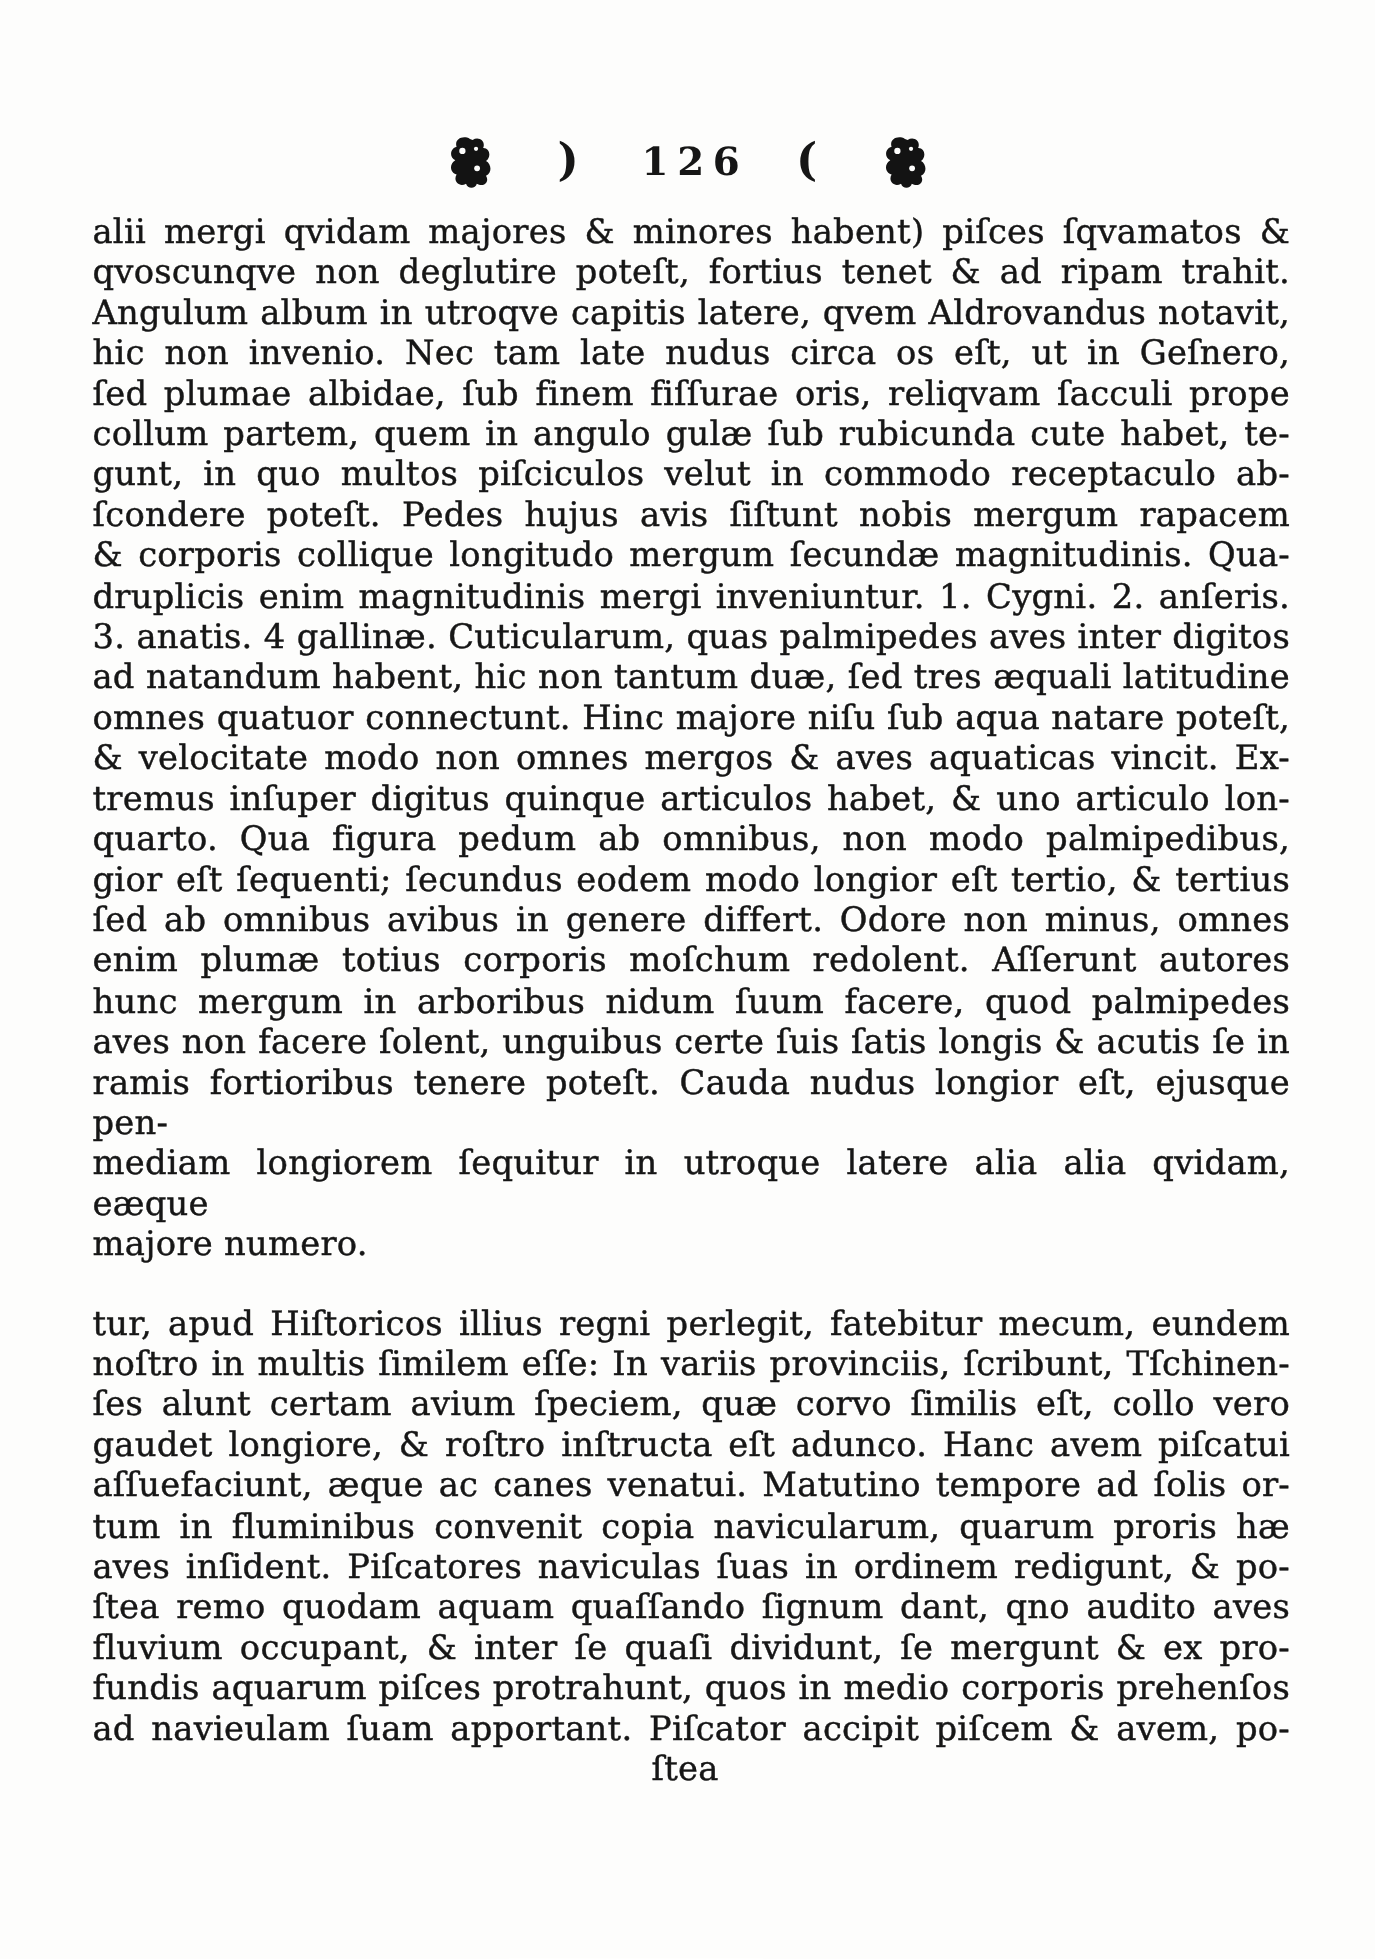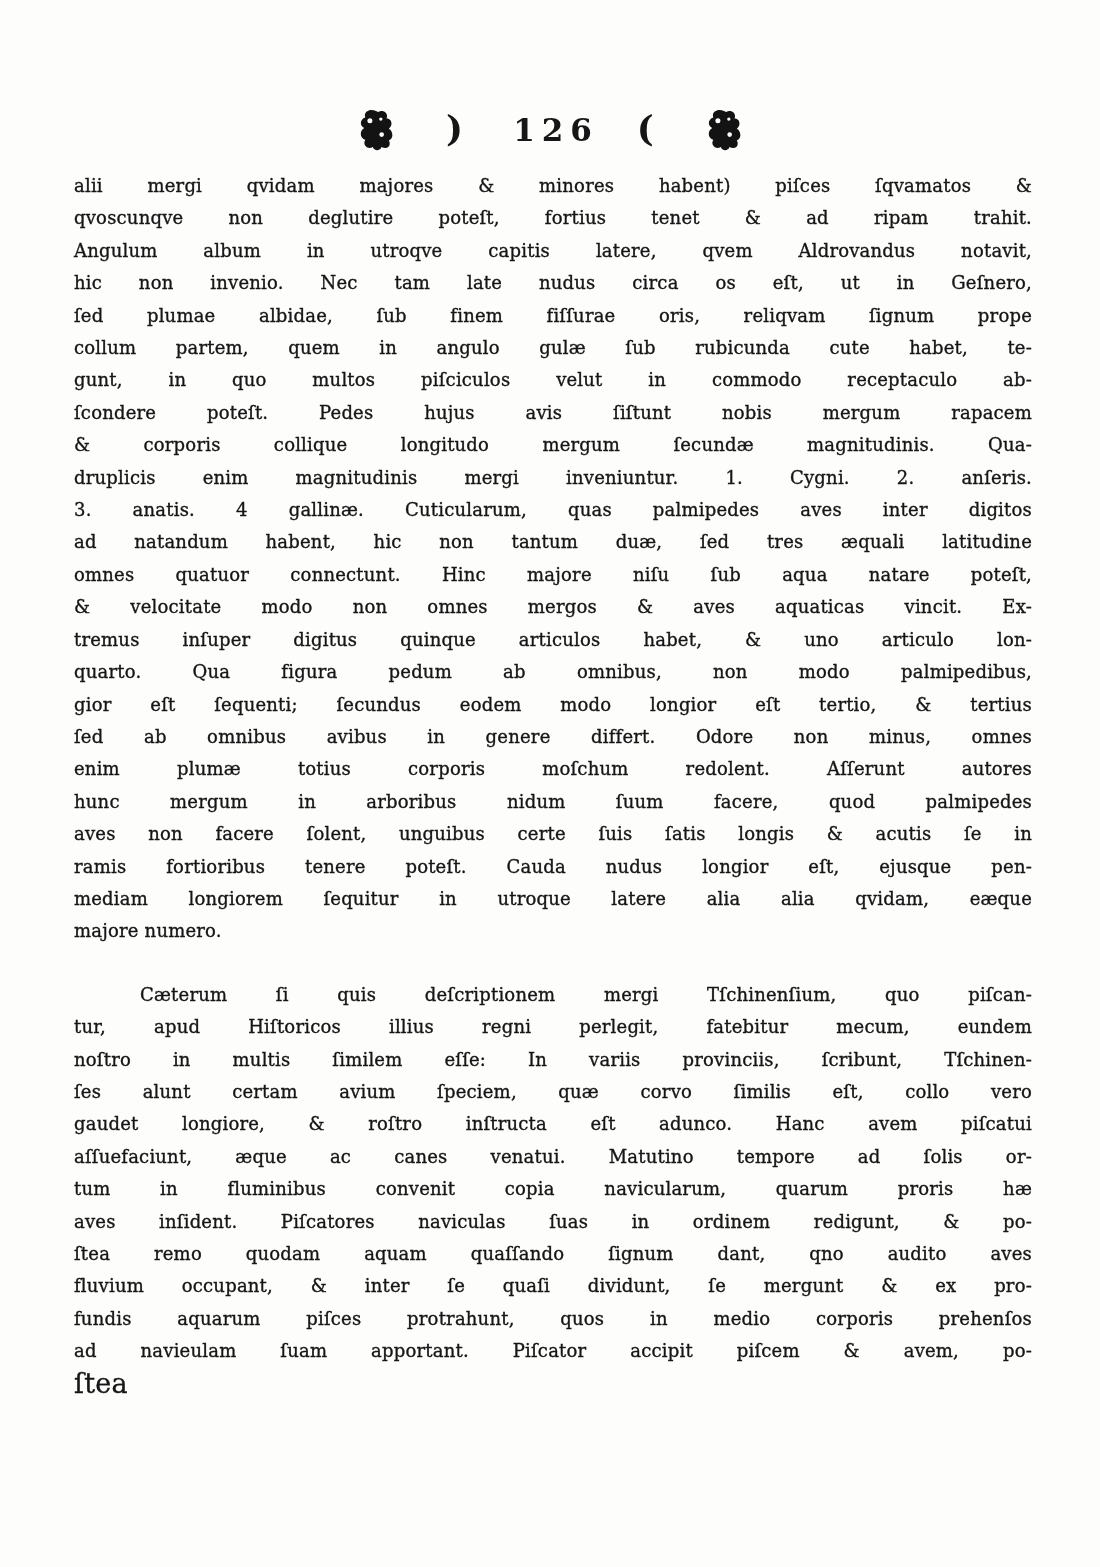--- a/index.html
+++ b/index.html
@@ -43,21 +43,21 @@
     font-weight: bold;
     letter-spacing: 7px;
     line-height: 1;
     margin-left: 12px;
   }
   .body {
     padding: 14px 68px 0 74px;
   }
   .line {
     display: block;
-    font-size: 18px;
+    font-size: 27px;
     line-height: 32.4px;
     text-align: justify;
     text-align-last: justify;
     -moz-text-align-last: justify;
     letter-spacing: 0.2px;
     -webkit-text-stroke: 0.35px #161616;
     white-space: normal;
   }
   .line.last {
     text-align-last: left;
@@ -66,21 +66,21 @@
   .line.indent {
     padding-left: 66px;
   }
   .para2 {
     margin-top: 31px;
   }
   .catchword {
     display: block;
     font-size: 27px;
     line-height: 32.4px;
-    text-align: left;
+    text-align: center;
     letter-spacing: 0.2px;
     -webkit-text-stroke: 0.35px #161616;
     padding-right: 10px;
   }
 </style>
 </head>
 <body>
 
 <div class="page">
 
@@ -106,21 +106,21 @@
     </span>
   </div>
 
   <div class="body">
 
     <div class="para1">
       <span class="line">alii mergi qvidam majores &amp; minores habent) piſces ſqvamatos &amp;</span>
       <span class="line">qvoscunqve non deglutire poteſt, fortius tenet &amp; ad ripam trahit.</span>
       <span class="line">Angulum album in utroqve capitis latere, qvem Aldrovandus notavit,</span>
       <span class="line">hic non invenio. Nec tam late nudus circa os eſt, ut in Geſnero,</span>
-      <span class="line">ſed plumae albidae, ſub finem fiſſurae oris, reliqvam ſignum prope</span>
+      <span class="line">ſed plumae albidae, ſub finem fiſſurae oris, reliqvam ſacculi prope</span>
       <span class="line">collum partem, quem in angulo gulæ ſub rubicunda cute habet, te-</span>
       <span class="line">gunt, in quo multos piſciculos velut in commodo receptaculo ab-</span>
       <span class="line">ſcondere poteſt. Pedes hujus avis ſiſtunt nobis mergum rapacem</span>
       <span class="line">&amp; corporis collique longitudo mergum ſecundæ magnitudinis. Qua-</span>
       <span class="line">druplicis enim magnitudinis mergi inveniuntur. 1. Cygni. 2. anſeris.</span>
       <span class="line">3. anatis. 4 gallinæ. Cuticularum, quas palmipedes aves inter digitos</span>
       <span class="line">ad natandum habent, hic non tantum duæ, ſed tres æquali latitudine</span>
       <span class="line">omnes quatuor connectunt. Hinc majore niſu ſub aqua natare poteſt,</span>
       <span class="line">&amp; velocitate modo non omnes mergos &amp; aves aquaticas vincit. Ex-</span>
       <span class="line">tremus inſuper digitus quinque articulos habet, &amp; uno articulo lon-</span>
@@ -129,21 +129,20 @@
       <span class="line">ſed ab omnibus avibus in genere differt. Odore non minus, omnes</span>
       <span class="line">enim plumæ totius corporis moſchum redolent. Aſſerunt autores</span>
       <span class="line">hunc mergum in arboribus nidum ſuum facere, quod palmipedes</span>
       <span class="line">aves non facere ſolent, unguibus certe ſuis ſatis longis &amp; acutis ſe in</span>
       <span class="line">ramis fortioribus tenere poteſt. Cauda nudus longior eſt, ejusque pen-</span>
       <span class="line">mediam longiorem ſequitur in utroque latere alia alia qvidam, eæque</span>
       <span class="line last">majore numero.</span>
     </div>
 
     <div class="para2">
-      <span class="line indent">Cæterum ſi quis deſcriptionem mergi Tſchinenſium, quo piſcan-</span>
       <span class="line">tur, apud Hiſtoricos illius regni perlegit, fatebitur mecum, eundem</span>
       <span class="line">noſtro in multis ſimilem eſſe: In variis provinciis, ſcribunt, Tſchinen-</span>
       <span class="line">ſes alunt certam avium ſpeciem, quæ corvo ſimilis eſt, collo vero</span>
       <span class="line">gaudet longiore, &amp; roſtro inſtructa eſt adunco. Hanc avem piſcatui</span>
       <span class="line">aſſuefaciunt, æque ac canes venatui. Matutino tempore ad ſolis or-</span>
       <span class="line">tum in fluminibus convenit copia navicularum, quarum proris hæ</span>
       <span class="line">aves inſident. Piſcatores naviculas ſuas in ordinem redigunt, &amp; po-</span>
       <span class="line">ſtea remo quodam aquam quaſſando ſignum dant, qno audito aves</span>
       <span class="line">fluvium occupant, &amp; inter ſe quaſi dividunt, ſe mergunt &amp; ex pro-</span>
       <span class="line">fundis aquarum piſces protrahunt, quos in medio corporis prehenſos</span>

